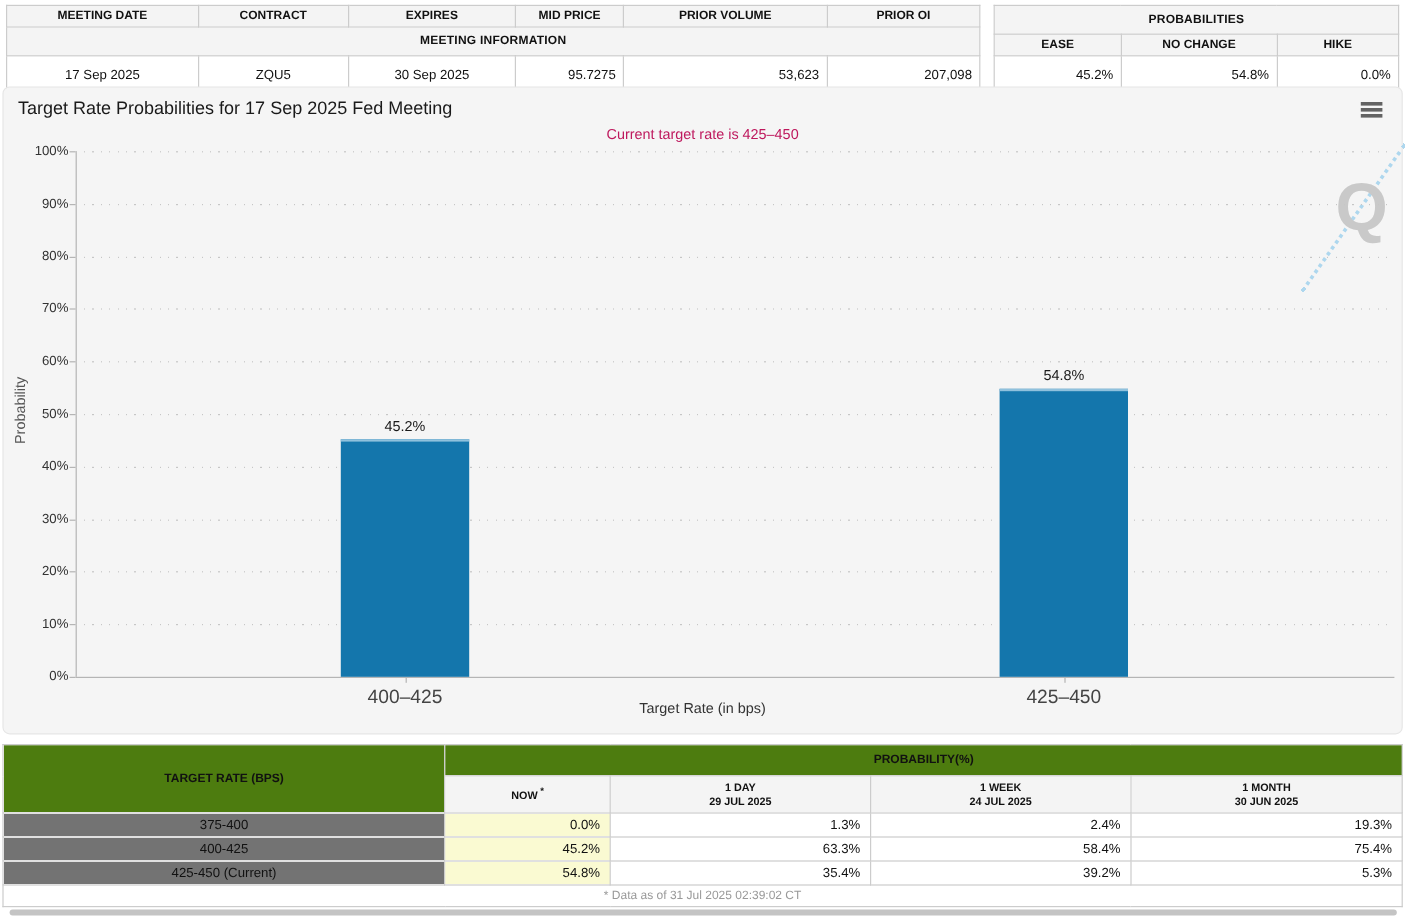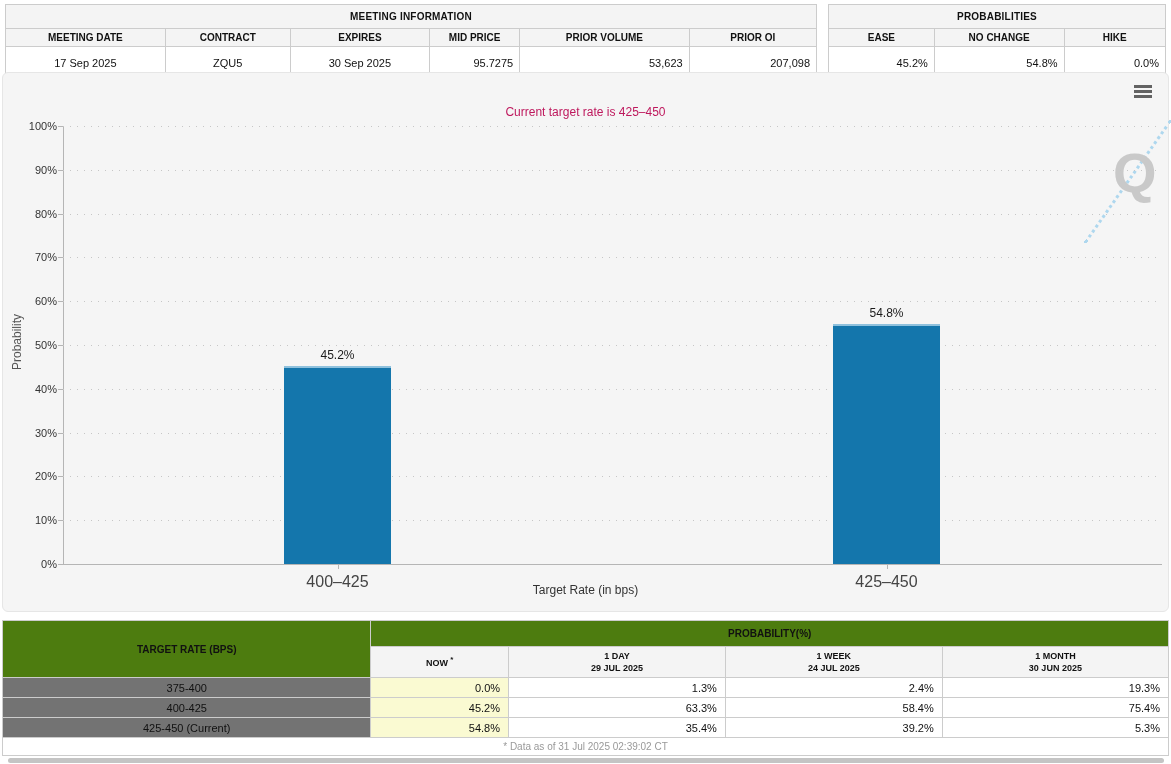--- a/index.html
+++ b/index.html
@@ -69,30 +69,30 @@
 <table class="info-table abs" id="meeting-table">
   <colgroup>
       <col style="width:19.7%">
       <col style="width:15.4%">
       <col style="width:17.2%">
             <col style="width:11.1%">
       <col style="width:20.9%">
       <col style="width:15.7%">
     </colgroup>
   <tbody>
-      <tr>
-        <th colspan="6" class="tbl-title">MEETING INFORMATION</th>
-      </tr>
-  <tr id="mi-head">
+      <tr id="mi-head">
         <th class="col-hdr">MEETING DATE</th>
         <th class="col-hdr">CONTRACT</th>
         <th class="col-hdr">EXPIRES</th>
         <th class="col-hdr">MID PRICE</th>
         <th class="col-hdr">PRIOR VOLUME</th>
         <th class="col-hdr">PRIOR OI</th>
+      </tr>
+  <tr>
+        <th colspan="6" class="tbl-title">MEETING INFORMATION</th>
       </tr>
   <tr id="mi-vals">
         <td class="val-cell">17 Sep 2025</td>
         <td class="val-cell">ZQU5</td>
         <td class="val-cell">30 Sep 2025</td>
         <td class="val-cell right">95.7275</td>
         <td class="val-cell right">53,623</td>
         <td class="val-cell right">207,098</td>
       </tr>
 </tbody>
@@ -115,20 +115,21 @@
       </tr>
   <tr id="ps-vals">
         <td class="val-cell right">45.2%</td>
         <td class="val-cell right">54.8%</td>
         <td class="val-cell right">0.0%</td>
       </tr>
 </tbody>
   </table>
 
 <div id="chart-panel">
+  <div id="chart-title">Target Rate Probabilities for 17 Sep 2025 Fed Meeting</div>
   <div id="menu-icon">
     <span></span>
       <span></span>
       <span></span>
   </div>
   <div id="chart-subtitle" style="color: #be185d;">Current target rate is 425–450</div>
 
   <div id="watermark">
     <div id="watermark-streak"></div>
     <div id="watermark-q">Q</div>

